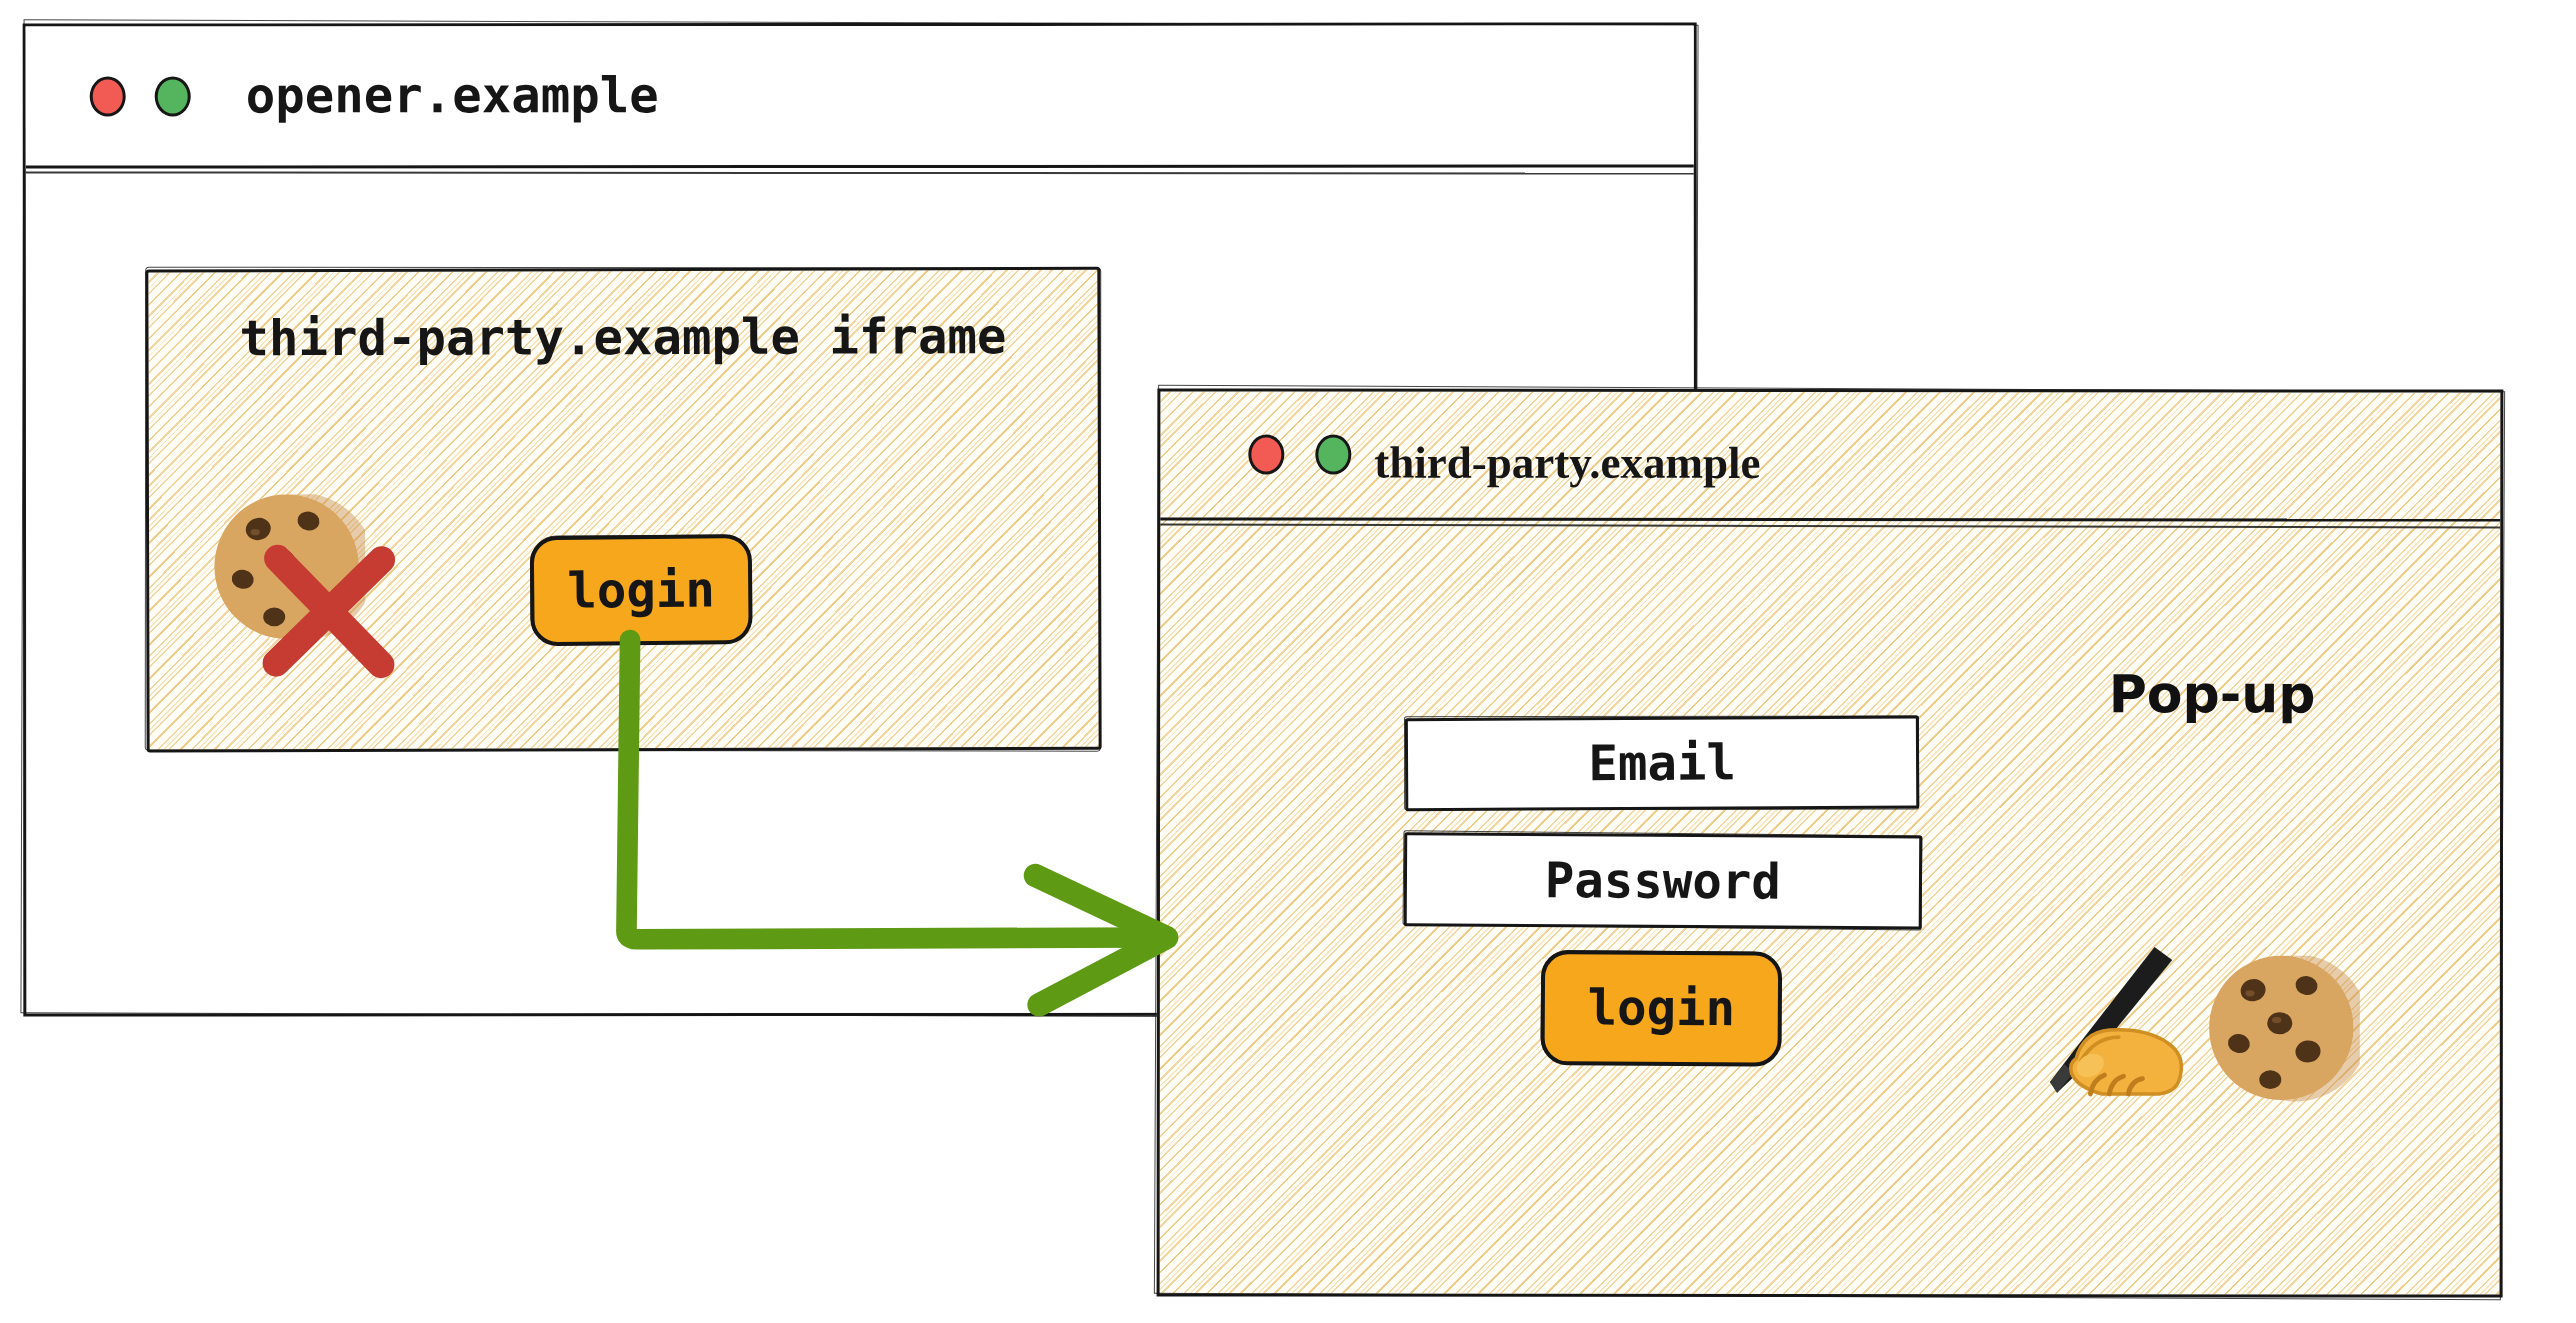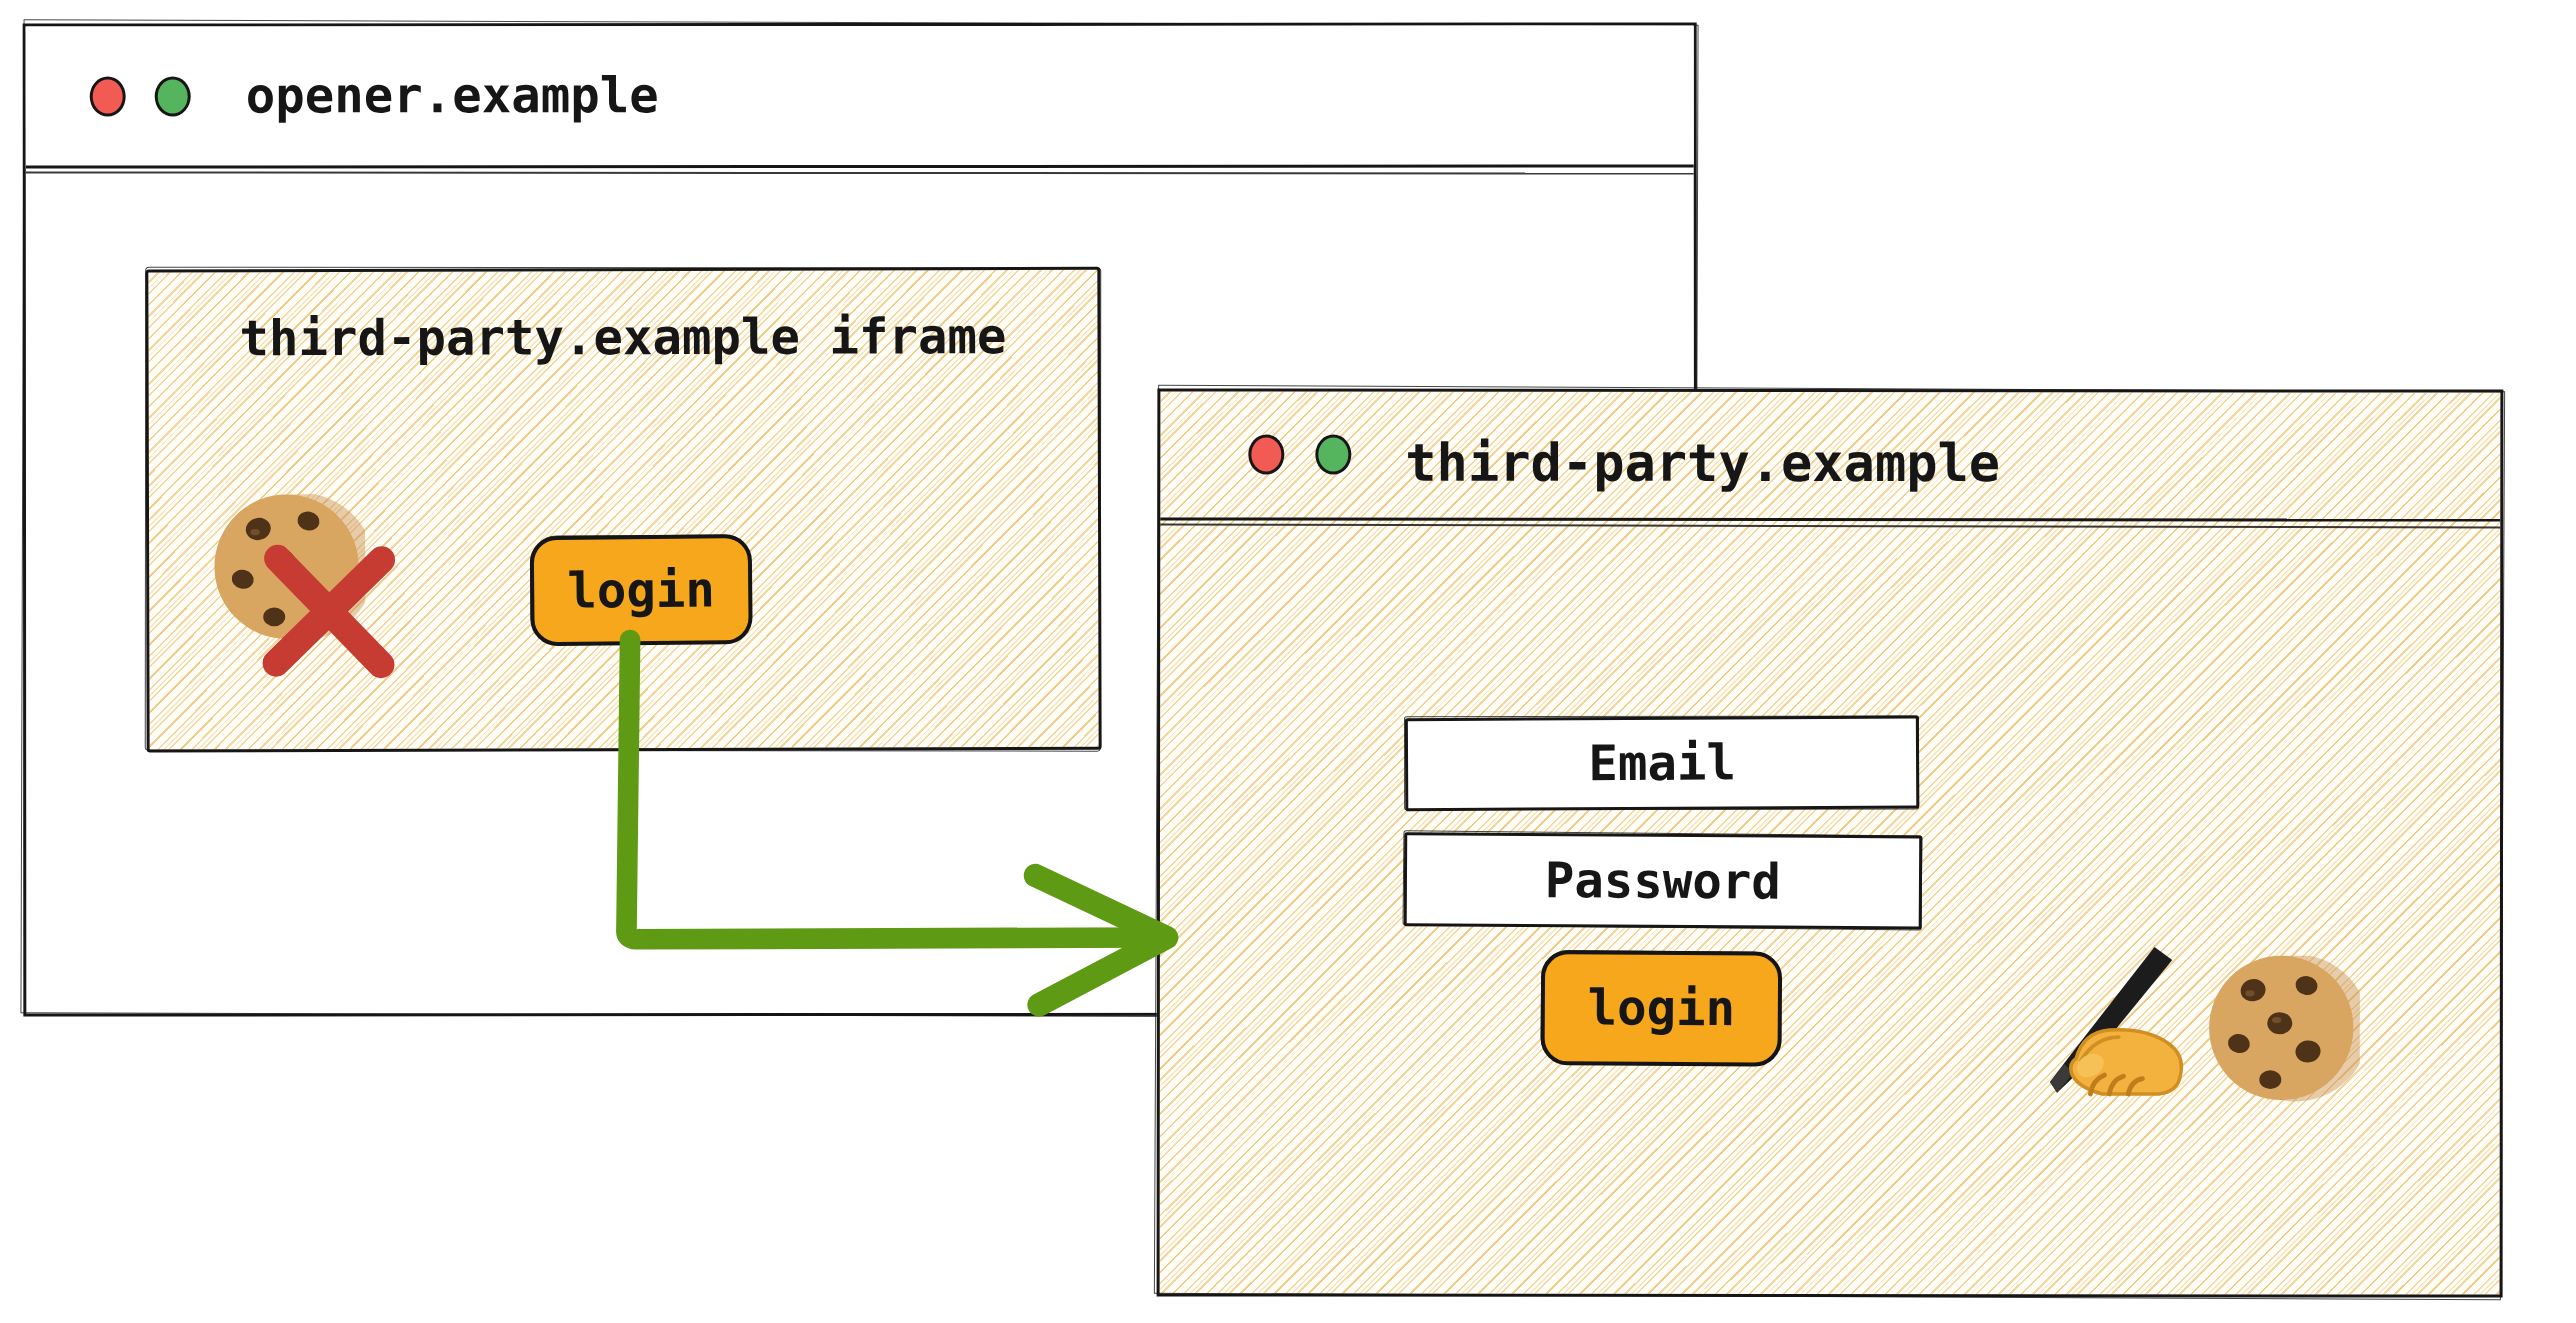--- a/index.html
+++ b/index.html
@@ -49,21 +49,21 @@
   .light {
     width: 36px; height: 40px; border-radius: 50%;
     border: 3.6px solid #161616; box-sizing: border-box; flex: 0 0 auto;
   }
   .light.red   { background: #f25b54; }
   .light.green { background: #55b45e; margin-left: 29px; }
   .titlebar-2 .light.green { margin-left: 31px; }
 
   .wtitle { font-weight: bold; white-space: nowrap; }
   .titlebar-1 .wtitle { font-size: 49px; margin-left: 55px; }
-  .titlebar-2 .wtitle { font-size: 52px; margin-left: 54px; margin-top: 16px; }
+  .titlebar-2 .wtitle { font-size: 45px; margin-left: 23px; margin-top: 16px; font-family: Liberation Serif, serif; }
 
   
   .iframe-box { left: 120px; top: 242px; width: 955px; height: 483px; border-radius: 3.6px; transform: rotate(-.12deg); }
   .iframe-heading {
     position: absolute; left: 0; right: 0; top: 38px;
     text-align: center; font-size: 49px; font-weight: bold;
   }
 
   
   .login-btn {
@@ -139,20 +139,21 @@
 </div>
 
 <div class="sk hatch window2">
 
   <div class="titlebar titlebar-2">
     <div class="light red"></div>
     <div class="light green"></div>
     <div class="wtitle">third-party.example</div>
   </div>
 
+  <div class="popup-label">Pop-up</div>
 
   <div class="sk field email-field">
     <span>Email</span>
   </div>
 
   <div class="sk field password-field">
     <span>Password</span>
   </div>
 
   <div class="sk login-btn btn2">

